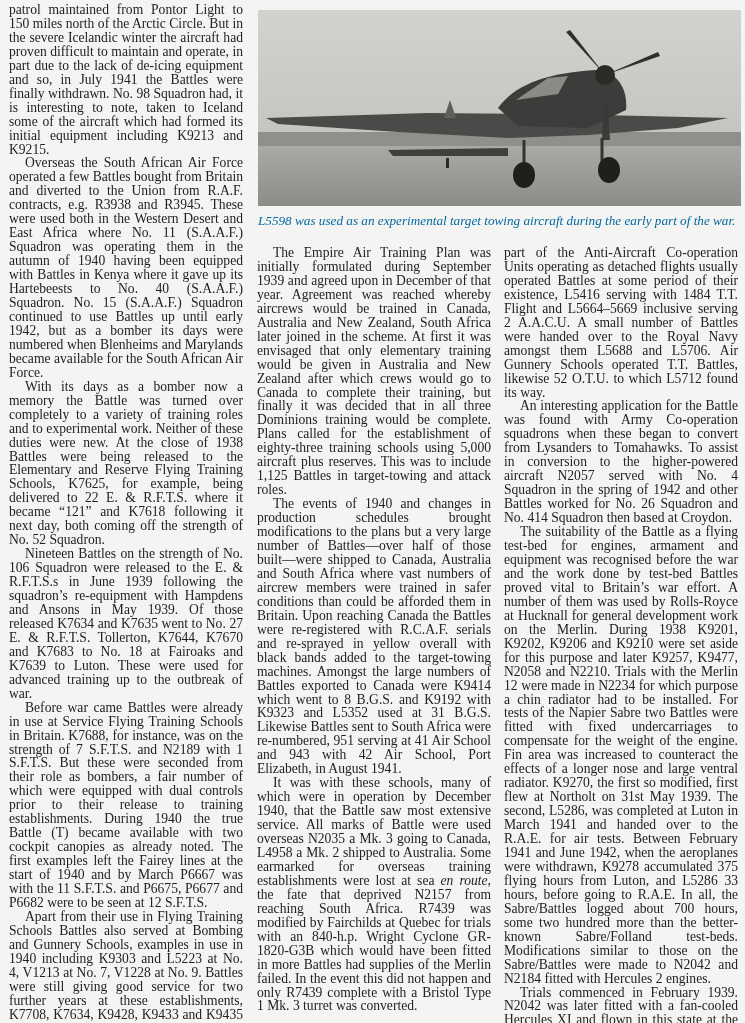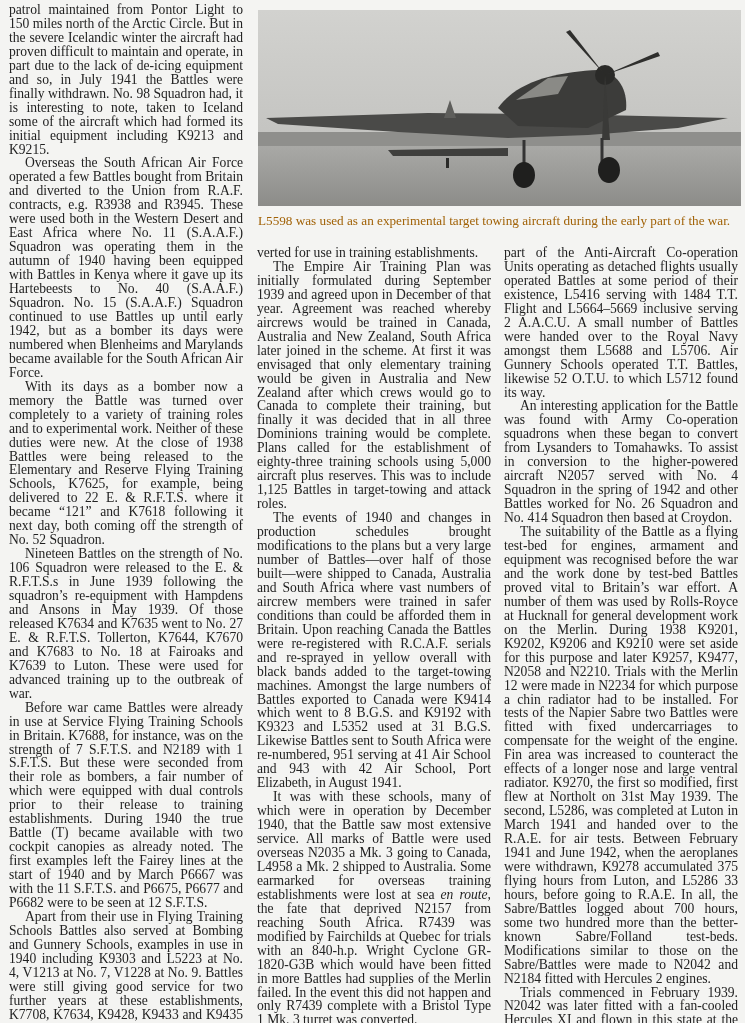--- a/index.html
+++ b/index.html
@@ -21,22 +21,22 @@
   .col p.ind { text-indent: 16px; }
   #col1 { left: 9px; top: 3px; width: 234px; }
   #col2 { left: 257px; top: 246px; width: 234px; }
   #col3 { left: 504px; top: 246px; width: 234px; }
   #photo {
     position: absolute; left: 258px; top: 10px; width: 483px; height: 196px;
     overflow: hidden; background: #c9c9c6;
   }
   #caption {
     position: absolute; left: 258px; top: 213px; width: 487px;
-    font-size: 13.2px; white-space: nowrap;
-    color: #a16207;
+    font-style: italic; font-size: 13.2px; white-space: nowrap;
+    color: #0369a1;
   }
   em { }
 </style>
 </head>
 <body>
 
 <div id="col1" class="col">
   <p>patrol maintained from Pontor Light to 150 miles north of the Arctic Circle. But in the severe Icelandic winter the aircraft had proven difficult to maintain and operate, in part due to the lack of de-icing equipment and so, in July 1941 the Battles were finally withdrawn. No. 98 Squadron had, it is interesting to note, taken to Iceland some of the aircraft which had formed its initial equipment including K9213 and K9215.</p>
   <p class="ind">Overseas the South African Air Force operated a few Battles bought from Britain and diverted to the Union from R.A.F. contracts, e.g. R3938 and R3945. These were used both in the Western Desert and East Africa where No. 11 (S.A.A.F.) Squadron was operating them in the autumn of 1940 having been equipped with Battles in Kenya where it gave up its Hartebeests to No. 40 (S.A.A.F.) Squadron. No. 15 (S.A.A.F.) Squadron continued to use Battles up until early 1942, but as a bomber its days were numbered when Blenheims and Marylands became available for the South African Air Force.</p>
   <p class="ind">With its days as a bomber now a memory the Battle was turned over completely to a variety of training roles and to experimental work. Neither of these duties were new. At the close of 1938 Battles were being released to the Elementary and Reserve Flying Training Schools, K7625, for example, being delivered to 22 E. &amp; R.F.T.S. where it became “121” and K7618 following it next day, both coming off the strength of No. 52 Squadron.</p>
@@ -76,21 +76,20 @@
       <ellipse cx="266" cy="165" rx="11" ry="13" fill="#1f1f1e"></ellipse>
       <ellipse cx="351" cy="160" rx="11" ry="13" fill="#1f1f1e"></ellipse>
       <rect x="188" y="148" width="3" height="10" fill="#2a2a28"></rect>
     </g>
   </svg>
 </div>
 
 <div id="caption">L5598 was used as an experimental target towing aircraft during the early part of the war.</div>
 
 <div id="col2" class="col">
-  <p>verted for use in training establishments.</p>
   <p class="ind">The Empire Air Training Plan was initially formulated during September 1939 and agreed upon in December of that year. Agreement was reached whereby aircrews would be trained in Canada, Australia and New Zealand, South Africa later joined in the scheme. At first it was envisaged that only elementary training would be given in Australia and New Zealand after which crews would go to Canada to complete their training, but finally it was decided that in all three Dominions training would be complete. Plans called for the establishment of eighty-three training schools using 5,000 aircraft plus reserves. This was to include 1,125 Battles in target-towing and attack roles.</p>
   <p class="ind">The events of 1940 and changes in production schedules brought modifications to the plans but a very large number of Battles—over half of those built—were shipped to Canada, Australia and South Africa where vast numbers of aircrew members were trained in safer conditions than could be afforded them in Britain. Upon reaching Canada the Battles were re-registered with R.C.A.F. serials and re-sprayed in yellow overall with black bands added to the target-towing machines. Amongst the large numbers of Battles exported to Canada were K9414 which went to 8 B.G.S. and K9192 with K9323 and L5352 used at 31 B.G.S. Likewise Battles sent to South Africa were re-numbered, 951 serving at 41 Air School and 943 with 42 Air School, Port Elizabeth, in August 1941.</p>
   <p class="ind">It was with these schools, many of which were in operation by December 1940, that the Battle saw most extensive service. All marks of Battle were used overseas N2035 a Mk. 3 going to Canada, L4958 a Mk. 2 shipped to Australia. Some earmarked for overseas training establishments were lost at sea <em>en route</em>, the fate that deprived N2157 from reaching South Africa. R7439 was modified by Fairchilds at Quebec for trials with an 840-h.p. Wright Cyclone GR-1820-G3B which would have been fitted in more Battles had supplies of the Merlin failed. In the event this did not happen and only R7439 complete with a Bristol Type 1 Mk. 3 turret was converted.</p>
 
 </div>
 
 <div id="col3" class="col">
   <p>part of the Anti-Aircraft Co-operation Units operating as detached flights usually operated Battles at some period of their existence, L5416 serving with 1484 T.T. Flight and L5664–5669 inclusive serving 2 A.A.C.U. A small number of Battles were handed over to the Royal Navy amongst them L5688 and L5706. Air Gunnery Schools operated T.T. Battles, likewise 52 O.T.U. to which L5712 found its way.</p>
   <p class="ind">An interesting application for the Battle was found with Army Co-operation squadrons when these began to convert from Lysanders to Tomahawks. To assist in conversion to the higher-powered aircraft N2057 served with No. 4 Squadron in the spring of 1942 and other Battles worked for No. 26 Squadron and No. 414 Squadron then based at Croydon.</p>
   <p class="ind">The suitability of the Battle as a flying test-bed for engines, armament and equipment was recognised before the war and the work done by test-bed Battles proved vital to Britain’s war effort. A number of them was used by Rolls-Royce at Hucknall for general development work on the Merlin. During 1938 K9201, K9202, K9206 and K9210 were set aside for this purpose and later K9257, K9477, N2058 and N2210. Trials with the Merlin 12 were made in N2234 for which purpose a chin radiator had to be installed. For tests of the Napier Sabre two Battles were fitted with fixed undercarriages to compensate for the weight of the engine. Fin area was increased to counteract the effects of a longer nose and large ventral radiator. K9270, the first so modified, first flew at Northolt on 31st May 1939. The second, L5286, was completed at Luton in March 1941 and handed over to the R.A.E. for air tests. Between February 1941 and June 1942, when the aeroplanes were withdrawn, K9278 accumulated 375 flying hours from Luton, and L5286 33 hours, before going to R.A.E. In all, the Sabre/Battles logged about 700 hours, some two hundred more than the better-known Sabre/Folland test-beds. Modifications similar to those on the Sabre/Battles were made to N2042 and N2184 fitted with Hercules 2 engines.</p>

